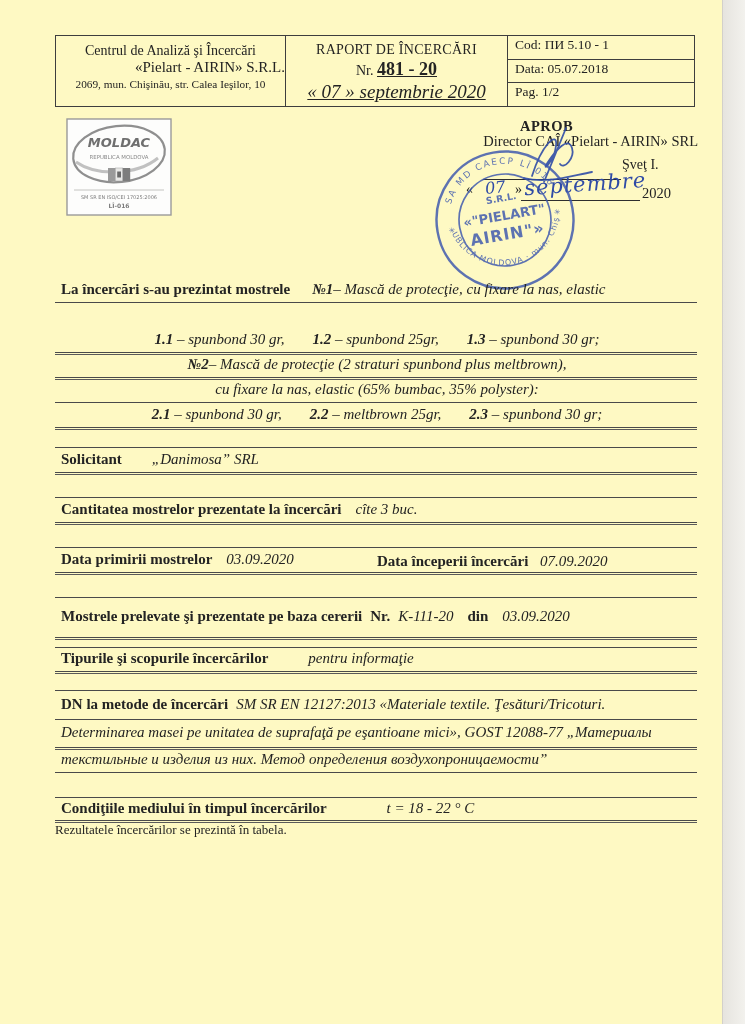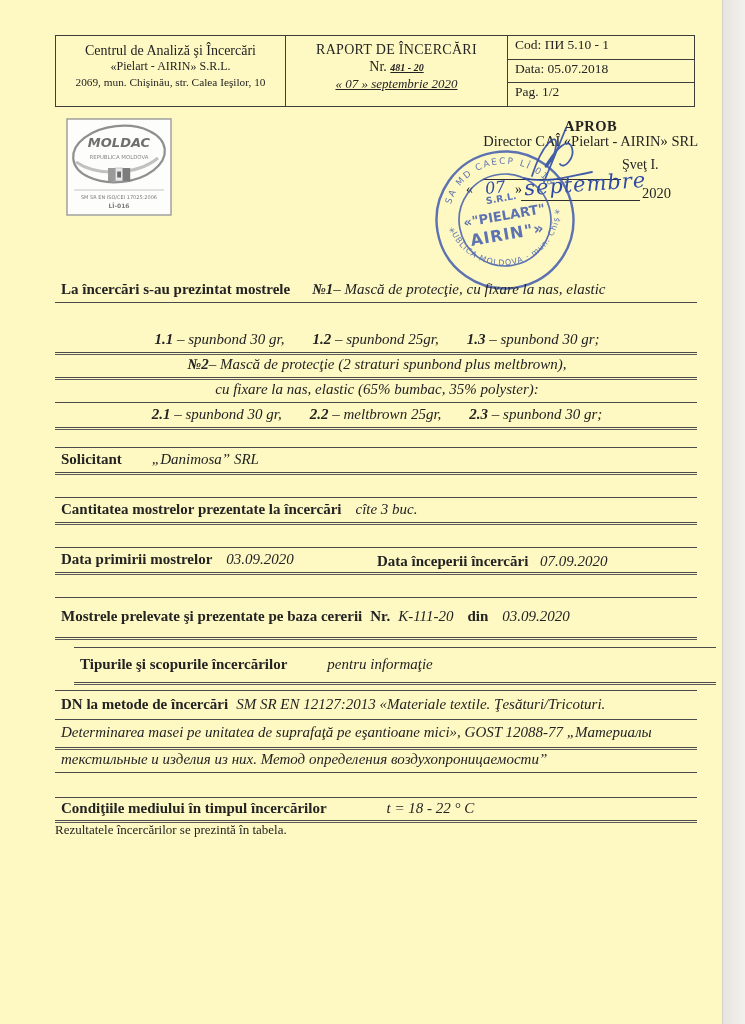--- a/index.html
+++ b/index.html
@@ -7,33 +7,33 @@
        font-family:"Liberation Serif","DejaVu Serif",serif;background:#efeeea;}
   .page{position:absolute;left:0;top:0;width:722px;height:1024px;background:#fef9c3;color:#232323;}
   .edge{position:absolute;left:722px;top:0;width:23px;height:1024px;
         background:linear-gradient(90deg,#e6e4df,#f3f2ee);border-left:1px solid #d3d0ca;}
   
   .hdr{position:absolute;left:55px;top:35px;width:640px;height:72px;display:flex;
        border:1.6px solid #3e3e3e;box-sizing:border-box;}
   .hc{box-sizing:border-box;}
   .hc1{width:230px;border-right:1.6px solid #3e3e3e;text-align:center;padding-top:7px;}
   .hc1 .l1{font-size:14px;}
-  .hc1 .l2{font-size:12px;}
+  .hc1 .l2{font-size:15px;text-align:right;}
   .hc1 .l3{font-size:11.3px;margin-top:2px;}
   .hc2{width:222px;border-right:1.6px solid #3e3e3e;text-align:center;padding-top:6px;}
   .hc2 .t{font-size:14px;letter-spacing:.3px;}
   .hc2 .n{font-size:14px;margin-top:1px;}
-  .hc2 .n b{font-style:italic;font-size:10px;text-decoration:underline;}
-  .hc2 .d{font-size:13px;font-style:italic;text-decoration:underline;margin-top:1px;}
+  .hc2 .n b{font-size:18px;text-decoration:underline;}
+  .hc2 .d{font-size:19px;font-style:italic;text-decoration:underline;margin-top:1px;}
   .hc3{flex:1;display:flex;flex-direction:column;}
   .hc3 .mr{flex:1;border-bottom:1.4px solid #3e3e3e;font-size:13.5px;padding:0 0 0 7px;line-height:17px;}
   .hc3 .mr:last-child{border-bottom:none;}
   
   .abs{position:absolute;}
-  .aprob-title{left:564px;top:118px;font-weight:bold;font-size:14.5px;letter-spacing:.5px;}
+  .aprob-title{left:520px;top:118px;font-weight:bold;font-size:14.5px;letter-spacing:.5px;}
   .aprob-dir{left:403px;top:133px;width:295px;text-align:right;font-size:14.5px;}
   .signer{left:622px;top:157px;font-size:14px;}
   .sigline1{left:483px;top:162px;width:138px;height:17px;border-bottom:1.4px solid #2e2e2e;}
   .sigline2{left:521px;top:183px;width:119px;height:17px;border-bottom:1.4px solid #2e2e2e;}
   .year{left:642px;top:185px;font-size:14.5px;}
   .qopen{left:466px;top:182px;font-size:14px;}
   .qclose{left:515px;top:182px;font-size:14px;}
   .hand{color:#2f4ba6;font-style:italic;font-family:"DejaVu Serif",serif;}
   .day-hw{left:485px;top:178px;font-size:16px;transform:rotate(-6deg);}
   .month-hw{left:524px;top:172px;font-size:21px;transform:rotate(-4deg);letter-spacing:1px;}
@@ -178,21 +178,21 @@
   </div>
 
   <div class="row top dbl" style="top:597px;height:41px;">
     <span class="lab">Mostrele prelevate şi prezentate pe baza cererii</span>
     <span class="gap8 lab">Nr.</span>
     <span class="gap8 val">K-111-20</span>
     <span class="gap14 lab">din</span>
     <span class="gap14 val">03.09.2020</span>
   </div>
 
-  <div class="row top dbl" style="top:647px;height:36px;margin-left:19px;">
+  <div class="row top dbl" style="top:647px;height:25px;">
     <span class="lab">Tipurile şi scopurile încercărilor</span>
     <span class="gap40 val">pentru informaţie</span>
   </div>
 
   <div class="row top" style="top:690px;height:30px;">
     <span class="lab">DN la metode de încercări</span>
     <span class="gap8 val">SM SR EN 12127:2013 «Materiale textile. Ţesături/Tricoturi.</span>
   </div>
   <div class="row dbl" style="top:720px;height:28px;">
     <span class="val">Determinarea masei pe unitatea de suprafaţă pe eşantioane mici»,  GOST 12088-77 „Материалы</span>

